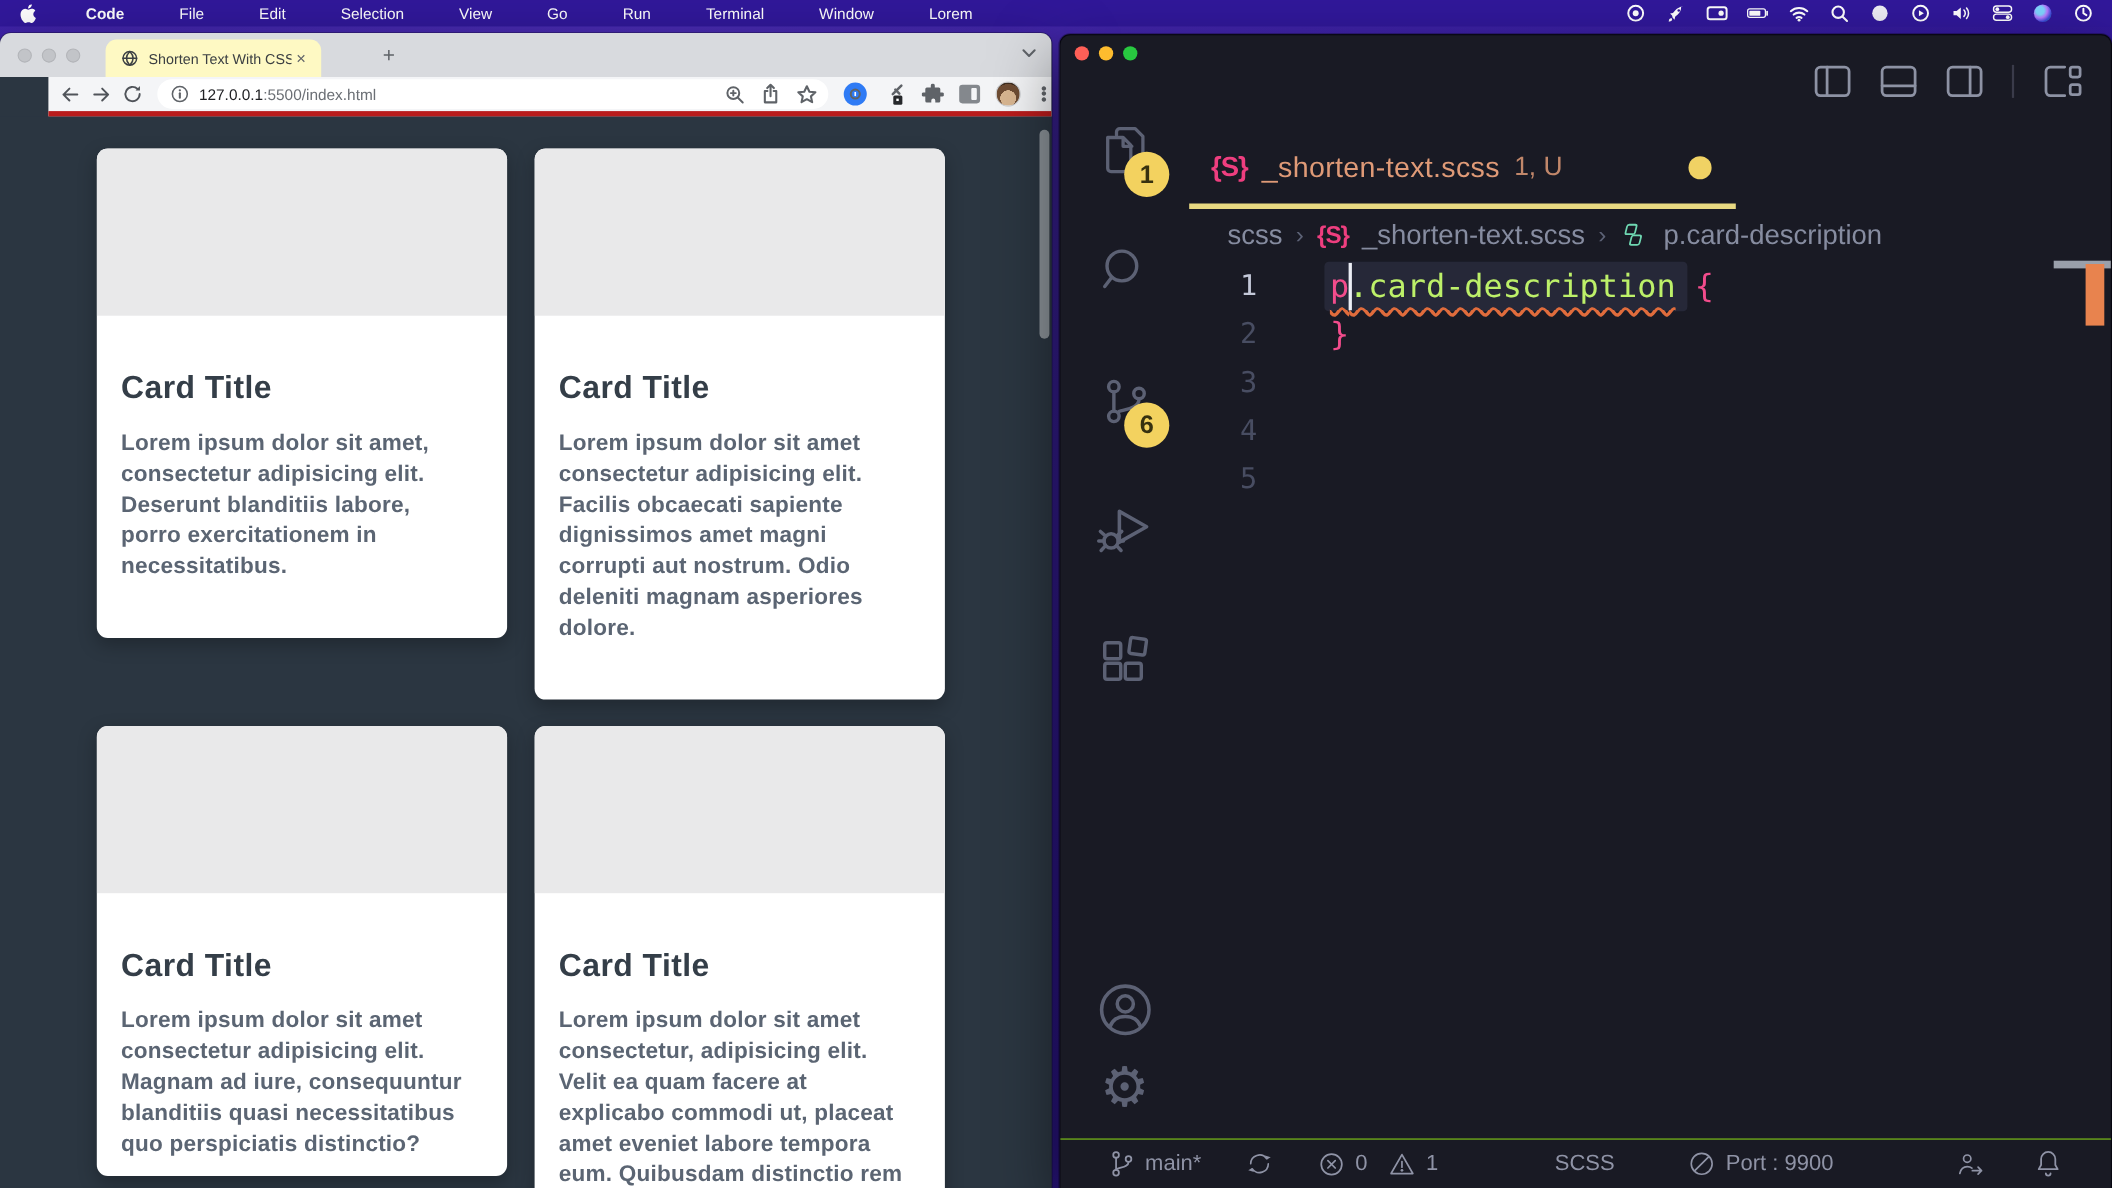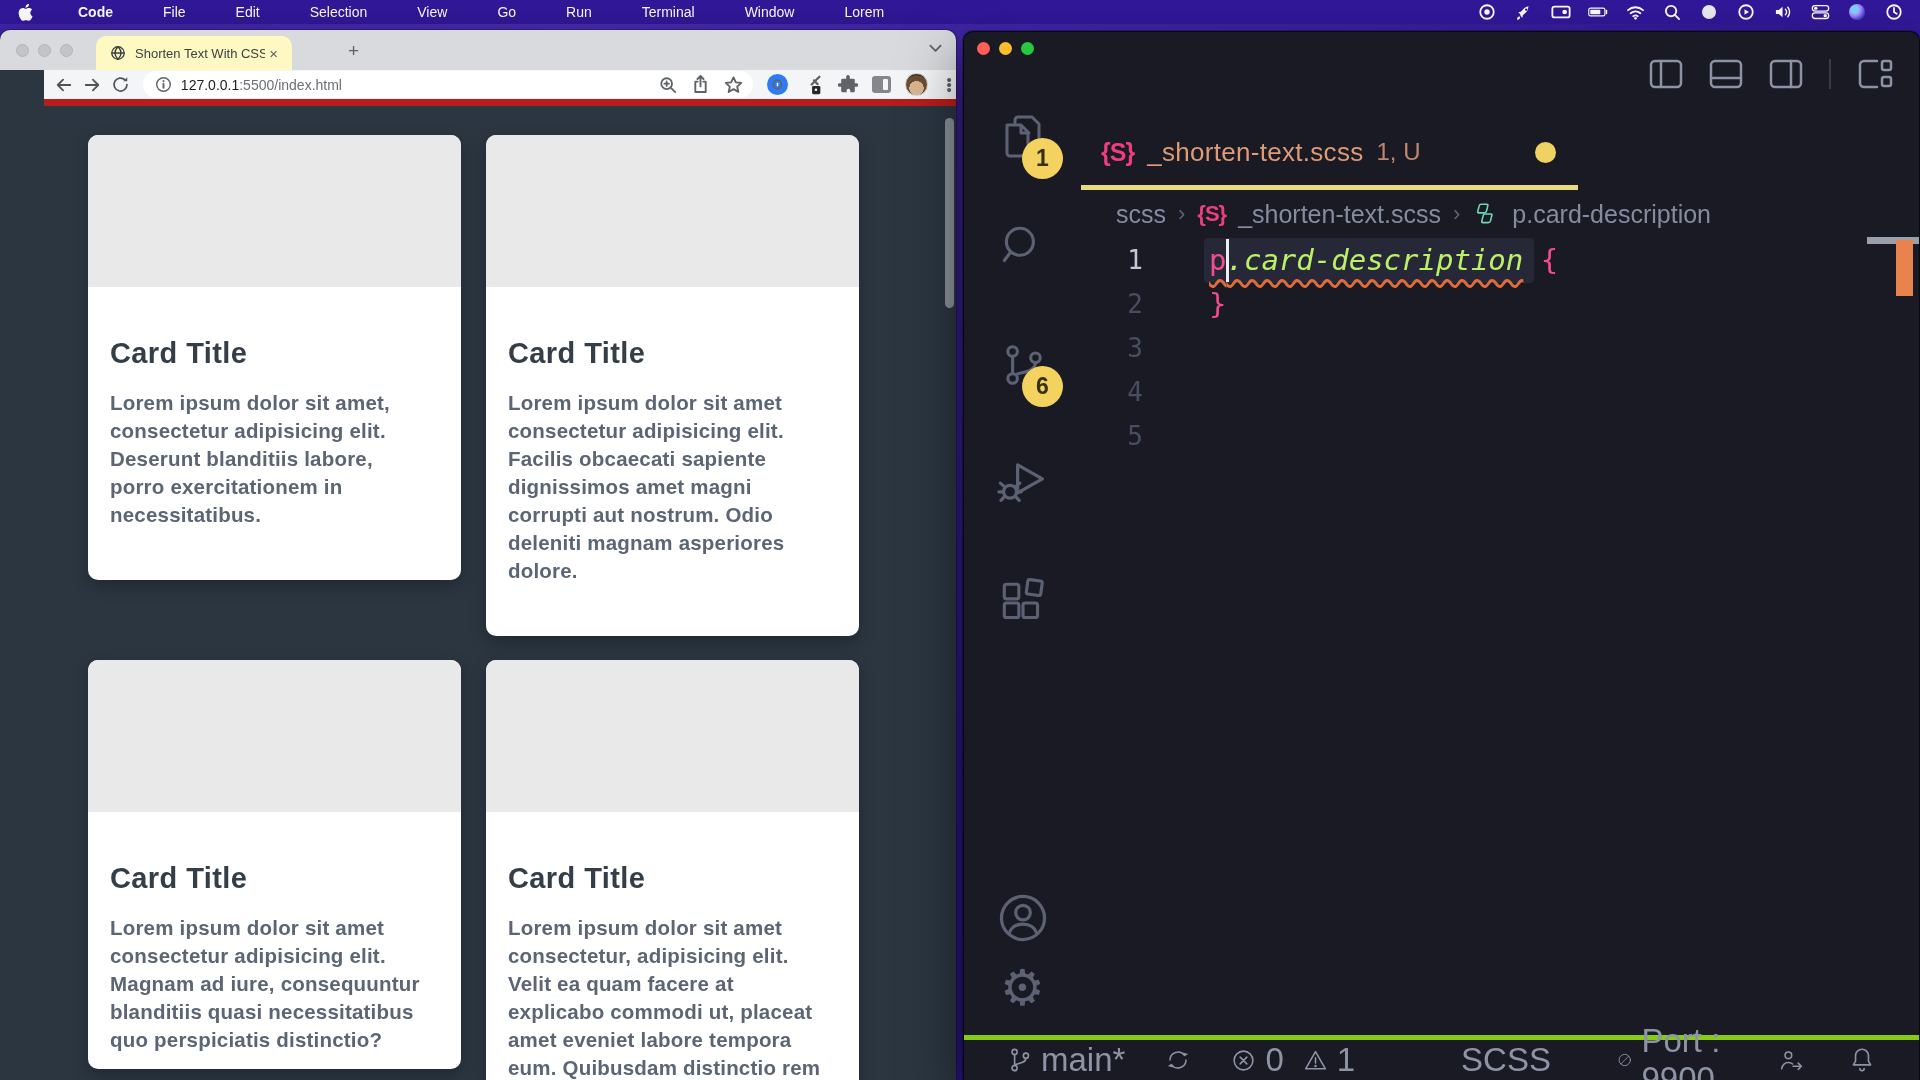--- a/index.html
+++ b/index.html
@@ -33,21 +33,21 @@
   .tlights i { width:13px; height:13px; border-radius:50%; background:#c2c4c8; border:1px solid #b3b5b9; }
   .tab { position:absolute; left:96px; top:6px; width:196px; height:34px; background:#fef9c3;
          border-radius:10px 10px 0 0; display:flex; align-items:center; padding:0 10px 0 14px;
          color:#3c4043; font-size:13px; }
   .tab .title { flex:1; margin-left:9px; white-space:nowrap; overflow:hidden; }
   .tab-close { color:#5f6368; font-size:15px; line-height:1; padding:2px 4px; }
   .newtab-btn { position:absolute; left:348px; top:11px; color:#5f6368; font-size:19px; line-height:1; }
   .tab-chevron { position:absolute; right:14px; top:14px; color:#5f6368; }
 
   .toolbar { position:relative; height:36px; background:#f4f5f7; display:flex; align-items:center;
-             border-bottom:7px solid #b91c1c;margin-left:44px; }
+             border-bottom:5px solid #b91c1c;margin-left:44px; }
   .navbtn { width:30px; display:flex; justify-content:center; color:#50545a; }
   .navbtn.fwd { color:#50545a; }
   .omnibox { position:relative; margin-left:8px; width:646px; height:27px; background:#ffffff;
              border-radius:14px; display:flex; align-items:center; padding:0 10px 0 12px;
              font-size:14px; color:#202124; }
   .omnibox .url { margin-left:9px; white-space:nowrap; }
   .omnibox .url .path { color:#6b6f75; }
   .omni-right { margin-left:auto; display:flex; align-items:center; gap:15px; color:#5f6368; }
   .ext-row { display:flex; align-items:center; gap:14px; margin-left:14px; color:#5f6368; }
   .onepass { width:21px; height:21px; border-radius:50%; background:#2f7bf5; display:flex;
@@ -105,29 +105,29 @@
   .breadcrumbs .sep { color:#5d6377; font-size:22px; }
 
   .codearea { position:relative; font-family:"DejaVu Sans Mono", monospace; font-size:29px; }
   .gutter { position:absolute; left:0; top:0; width:62px; text-align:right; color:#484d62;
             font-size:26px; line-height:44px; }
   .gutter div:first-child { color:#c3c8d8; }
   .codelines { position:absolute; left:128px; top:0; line-height:44px; }
   .sel-highlight { position:absolute; left:123px; top:0; width:330px; height:45px;
                    background:#262838; border-radius:4px; }
   .tok-pink { color:#f24c8c; }
-  .tok-class { color:#bdf069; font-style:italic; }
+  .tok-class { color:#bdf069; }
   .wavy { text-decoration:underline wavy #e06c3c; text-decoration-thickness:3px;
           text-underline-offset:9px; text-decoration-skip-ink:none; }
   .cursor { position:absolute; left:145px; top:1px; width:3px; height:43px; background:#eceef5; }
   .ruler-cursor { position:absolute; right:0; top:-1px; width:52px; height:7px; background:#9aa0ab; }
   .ruler-warn { position:absolute; right:6px; top:2px; width:17px; height:56px; background:#e8834e; }
 
-  .statusbar { position:absolute; left:0; right:0; bottom:0; height:45px; border-top:5px solid #84cc16;
-               display:flex; align-items:center; gap:40px; padding:0 44px; font-size:33px; color:#8f93a6; }
+  .statusbar { position:absolute; left:0; right:0; bottom:0; height:45px; border-top:1px solid #84cc16;
+               display:flex; align-items:center; gap:40px; padding:0 44px; font-size:20px; color:#8f93a6; }
   .sb-item { display:flex; align-items:center; gap:9px; }
   .sb-right { margin-left:auto; display:flex; align-items:center; gap:44px; }
 
   svg { display:block; }
   .s { fill:none; stroke:currentColor; stroke-width:2; stroke-linecap:round; stroke-linejoin:round; }
   .s15 { fill:none; stroke:currentColor; stroke-width:1.5; stroke-linecap:round; stroke-linejoin:round; }
   .s25 { fill:none; stroke:currentColor; stroke-width:2.5; stroke-linecap:round; stroke-linejoin:round; }
 </style>
 </head>
 <body>

